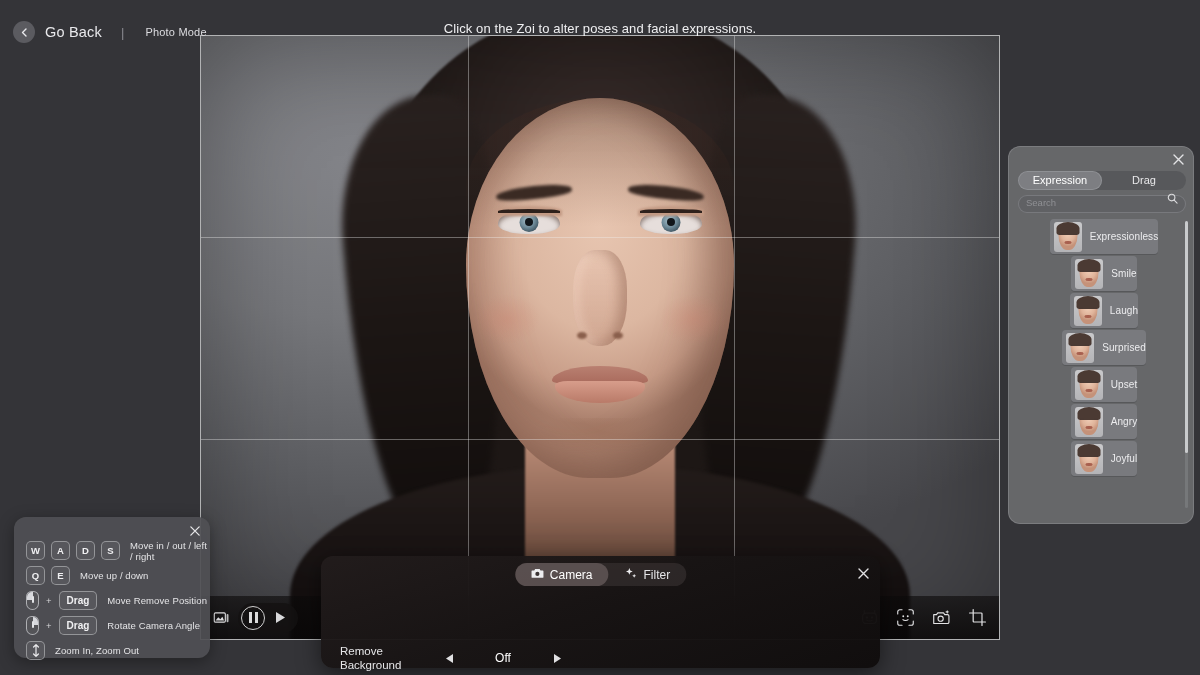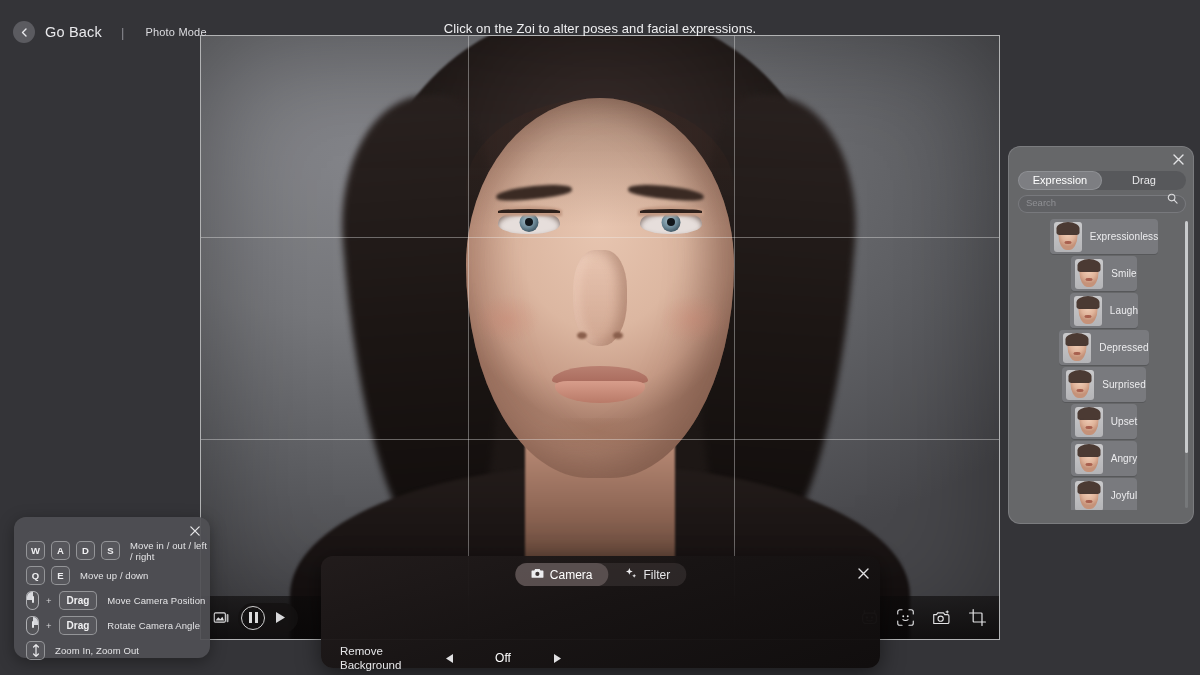--- a/index.html
+++ b/index.html
@@ -439,30 +439,20 @@
           </div>
           <div class="item">
             <span class="thumb">
               <span class="f"></span>
               <span class="hr"></span>
               <span class="ey l"></span>
               <span class="ey r"></span>
               <span class="mo"></span>
             </span>
             <span class="item-label">Laugh</span>
-          </div>
-          <div class="item">
-            <span class="thumb">
-              <span class="f"></span>
-              <span class="hr"></span>
-              <span class="ey l"></span>
-              <span class="ey r"></span>
-              <span class="mo"></span>
-            </span>
-            <span class="item-label">Depressed</span>
           </div>
           <div class="item">
             <span class="thumb">
               <span class="f"></span>
               <span class="hr"></span>
               <span class="ey l"></span>
               <span class="ey r"></span>
               <span class="mo"></span>
             </span>
             <span class="item-label">Surprised</span>
@@ -570,21 +560,21 @@
           <span class="key">E</span>
           <span class="hp-desc">Move up / down</span>
         </div>
         <div class="hp-row">
           <span class="mouse">
             <span class="half l"></span>
             <span class="wheel"></span>
           </span>
           <span class="plus">+</span>
           <span class="key wide">Drag</span>
-          <span class="hp-desc">Move Camera Position</span>
+          <span class="hp-desc">Move Remove Position</span>
         </div>
         <div class="hp-row">
           <span class="mouse">
             <span class="half r"></span>
             <span class="wheel"></span>
           </span>
           <span class="plus">+</span>
           <span class="key wide">Drag</span>
           <span class="hp-desc">Rotate Camera Angle</span>
         </div>

